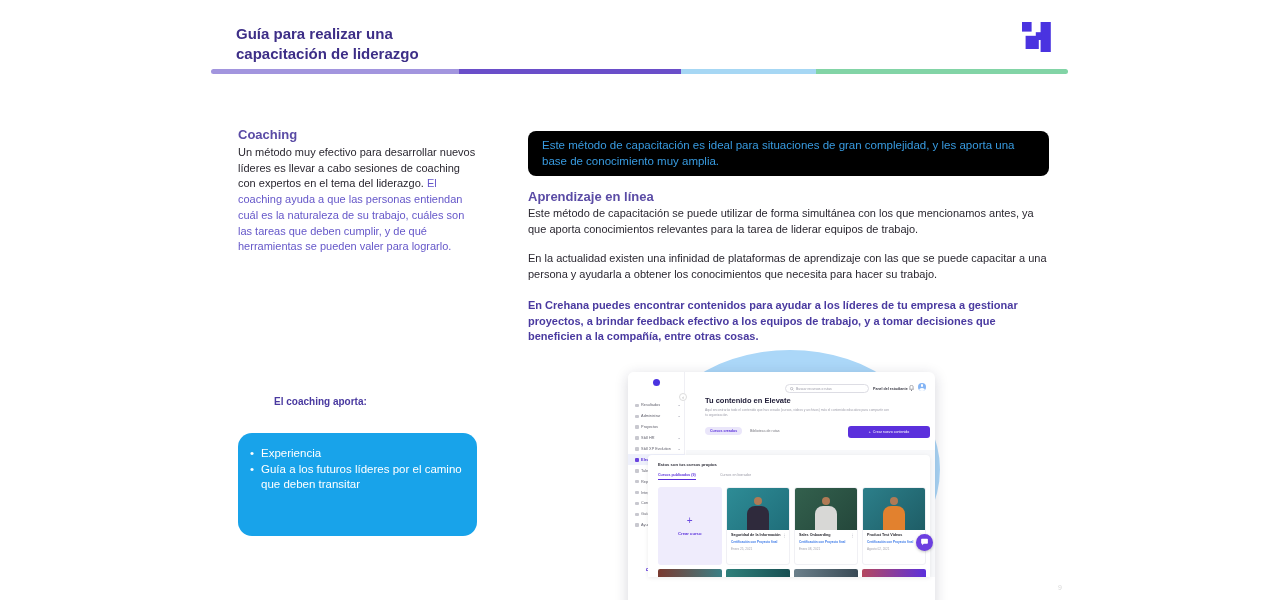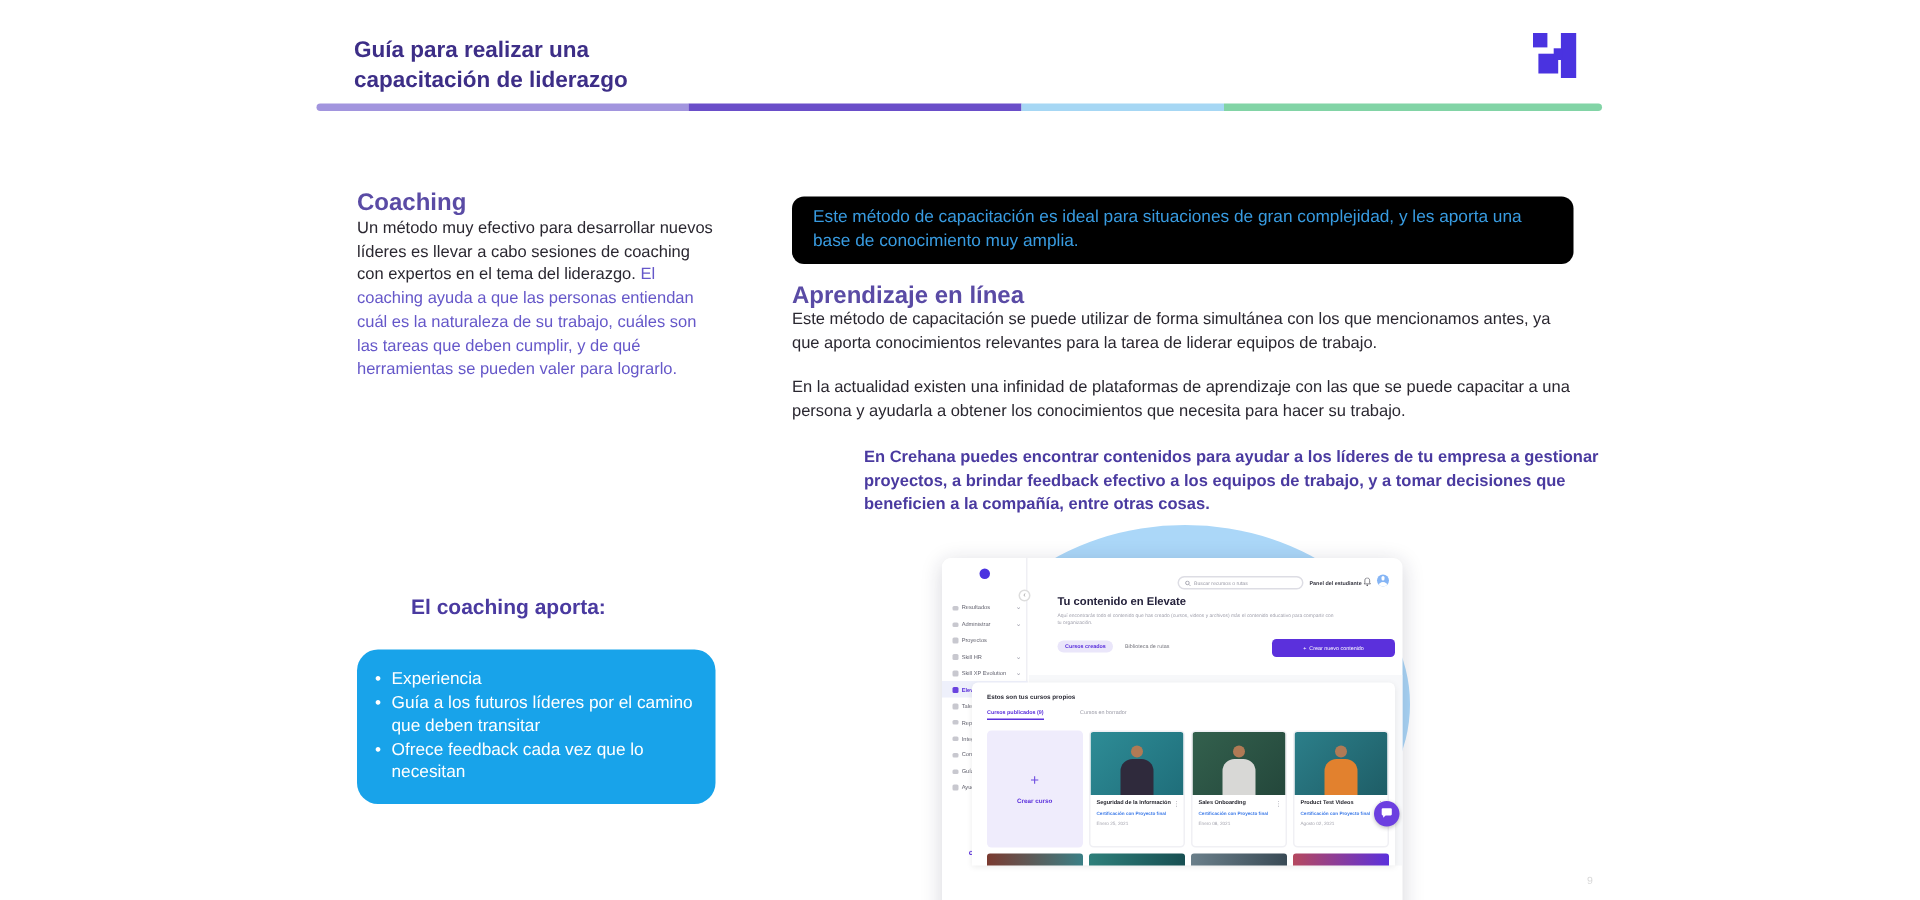--- a/index.html
+++ b/index.html
@@ -13,43 +13,43 @@
     font-size:15px; font-weight:700; color:#3D2E87; line-height:1.32; }
   .brand-logo { position:absolute; left:1022px; top:22px; width:30px; height:30px; }
   .grad-bar { position:absolute; top:69px; height:5px; }
   .seg1 { left:211px; width:248px; background:#A295DE; border-radius:3px 0 0 3px; }
   .seg2 { left:459px; width:222px; background:#6A4EC9; }
   .seg3 { left:681px; width:135px; background:#A6D7F4; }
   .seg4 { left:816px; width:252px; background:#82D4A6; border-radius:0 3px 3px 0; }
 
   
   .col-left { position:absolute; left:238px; width:241px; }
-  .h-purple { font-size:16px; font-weight:600; color:#5A4BA5; }
+  .h-purple { font-size:13px; font-weight:600; color:#5A4BA5; }
   .body-txt { font-size:11px; line-height:15.7px; color:#2A2730; }
   .txt-purple { color:#6557C9; }
   .txt-bold-purple { color:#4A3AA0; font-weight:700; }
   #h-coaching { top:127px; }
   #p-coach-1 { top:145px; }
   #p-coach-2 { top:287px; }
-  #p-aporta { top:396px; font-size:14px;padding-left:36px; }
+  #p-aporta { top:396px; font-size:10px;padding-left:36px; }
   .benefit-box { position:absolute; left:238px; top:433px; width:239px; height:103px;
     background:#18A3EA; border-radius:14px; padding:13px 10px 0 12px; }
   .benefit-box ul { list-style:none; }
   .benefit-box li { position:relative; padding-left:11px; font-size:11.5px;
     line-height:15.6px; color:#ffffff; }
   .benefit-box li::before { content:"•"; position:absolute; left:0; top:0; color:#fff; }
 
   
   .col-right { position:absolute; left:528px; width:521px; }
   .callout { top:131px; height:45px; background:#000000; border-radius:8px;
     padding:7px 14px; font-size:11.5px; line-height:15.5px; color:#389BE0; }
   #h-apren { top:189px; }
   #rp1 { top:206px; }
   #rp2 { top:251px; }
-  #rp3 { top:298px;margin-left:48px; }
+  #rp3 { top:298px; }
 
   
   .deco-circle { position:absolute; left:640px; top:350px; width:300px; height:239px;
     border-radius:50%; background:#ABD7F8; }
   .shot { position:absolute; left:628px; top:372px; width:307px; height:258px;
     background:#fff; border-radius:6px; box-shadow:0 3px 14px rgba(30,30,60,.18);
     overflow:hidden; }
   
   .shot-side { position:absolute; left:0; top:0; width:57px; height:205px;
     background:#fff; border-right:1px solid #EFEFF4; }
@@ -163,21 +163,20 @@
 
   <p id="p-coach-1" class="col-left body-txt"><span>Un método muy efectivo para desarrollar nuevos líderes es llevar a cabo sesiones de coaching con expertos en el tema del liderazgo. </span><span class="txt-purple">El coaching ayuda a que las personas entiendan cuál es la naturaleza de su trabajo, cuáles son las tareas que deben cumplir, y de qué herramientas se pueden valer para lograrlo.</span></p>
 
 
   <p id="p-aporta" class="col-left txt-bold-purple">El coaching aporta:</p>
 
   <div class="benefit-box">
     <ul>
       <li>Experiencia</li>
       <li>Guía a los futuros líderes por el camino que deben transitar</li>
-      <li>Ofrece feedback cada vez que lo necesitan</li>
     </ul>
   </div>
 
   <div class="col-right callout abs" style="position:absolute;">Este método de capacitación es ideal para situaciones de gran complejidad, y les aporta una base de conocimiento muy amplia.</div>
 
   <div id="h-apren" class="col-right h-purple abs" style="position:absolute;">Aprendizaje en línea</div>
 
   <p id="rp1" class="col-right body-txt abs" style="position:absolute;">Este método de capacitación se puede utilizar de forma simultánea con los que mencionamos antes, ya que aporta conocimientos relevantes para la tarea de liderar equipos de trabajo.</p>
 
   <p id="rp2" class="col-right body-txt abs" style="position:absolute;">En la actualidad existen una infinidad de plataformas de aprendizaje con las que se puede capacitar a una persona y ayudarla a obtener los conocimientos que necesita para hacer su trabajo.</p>

